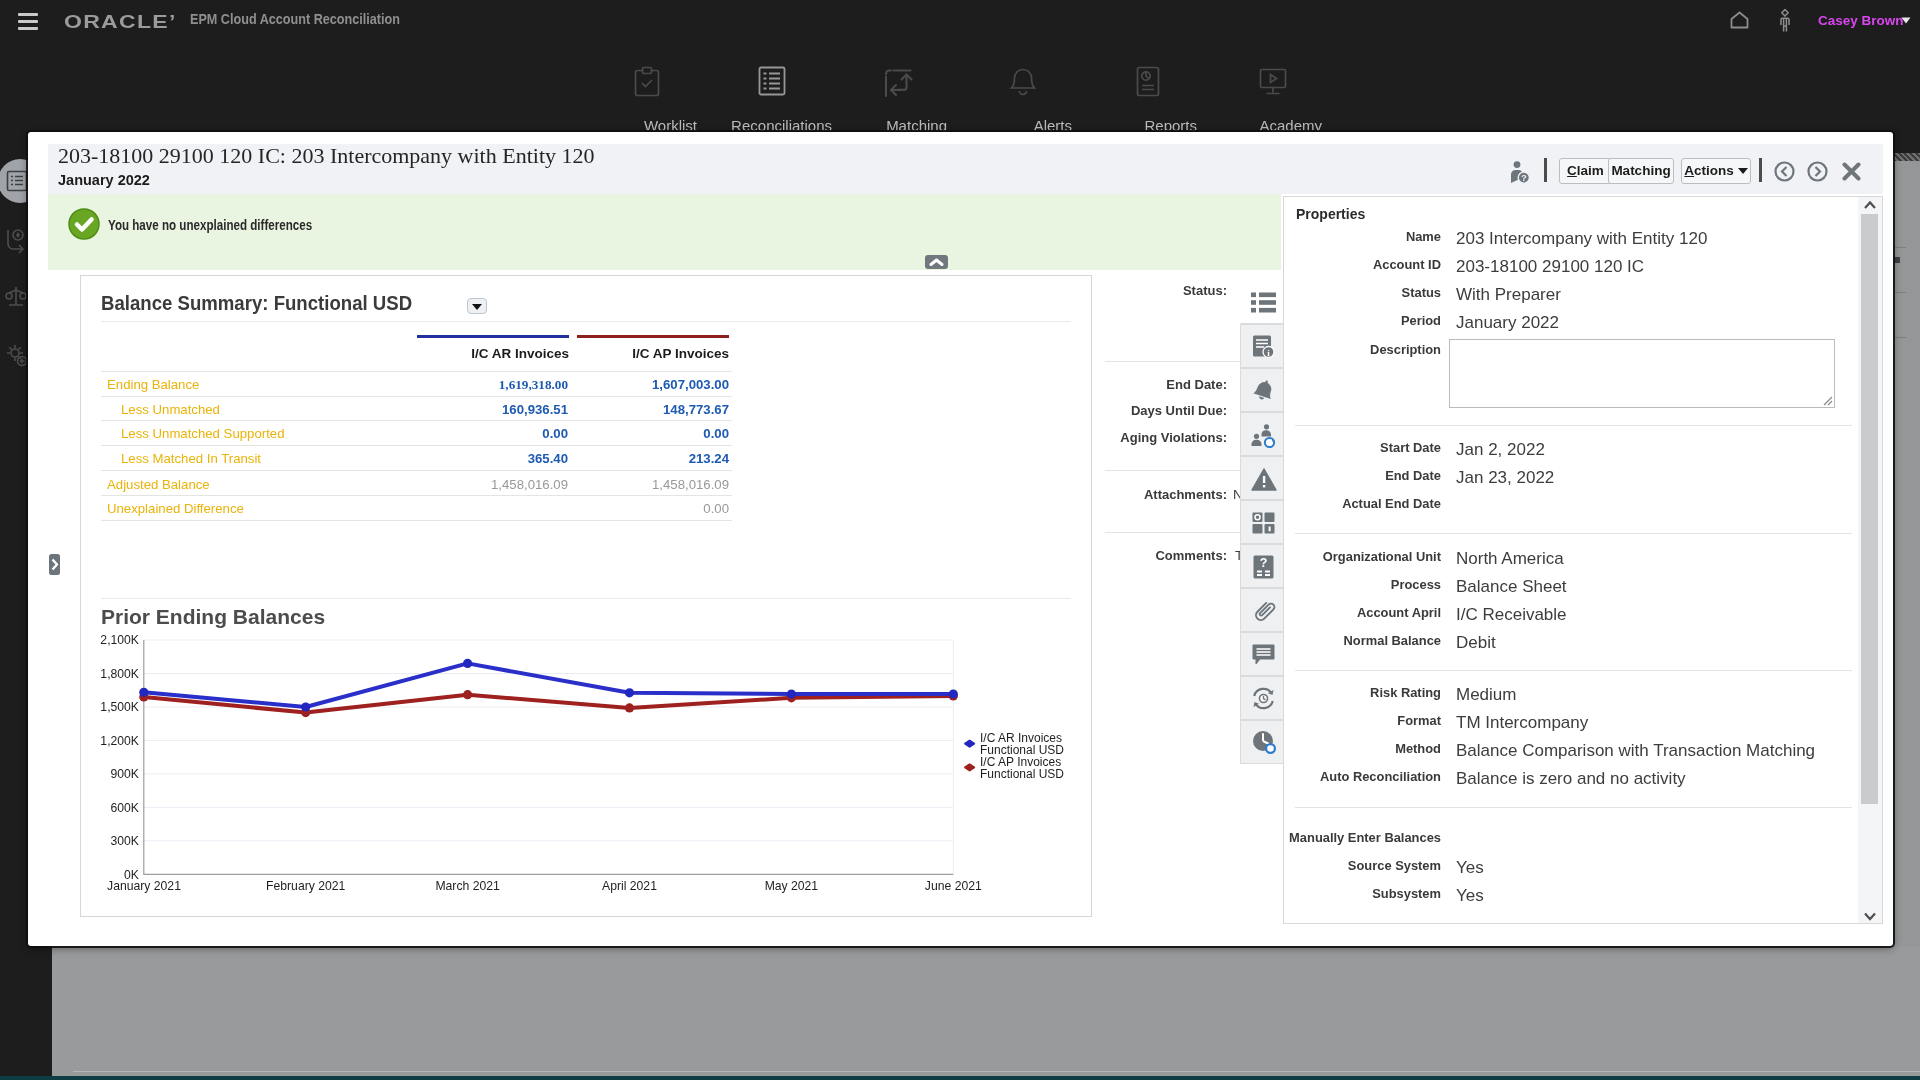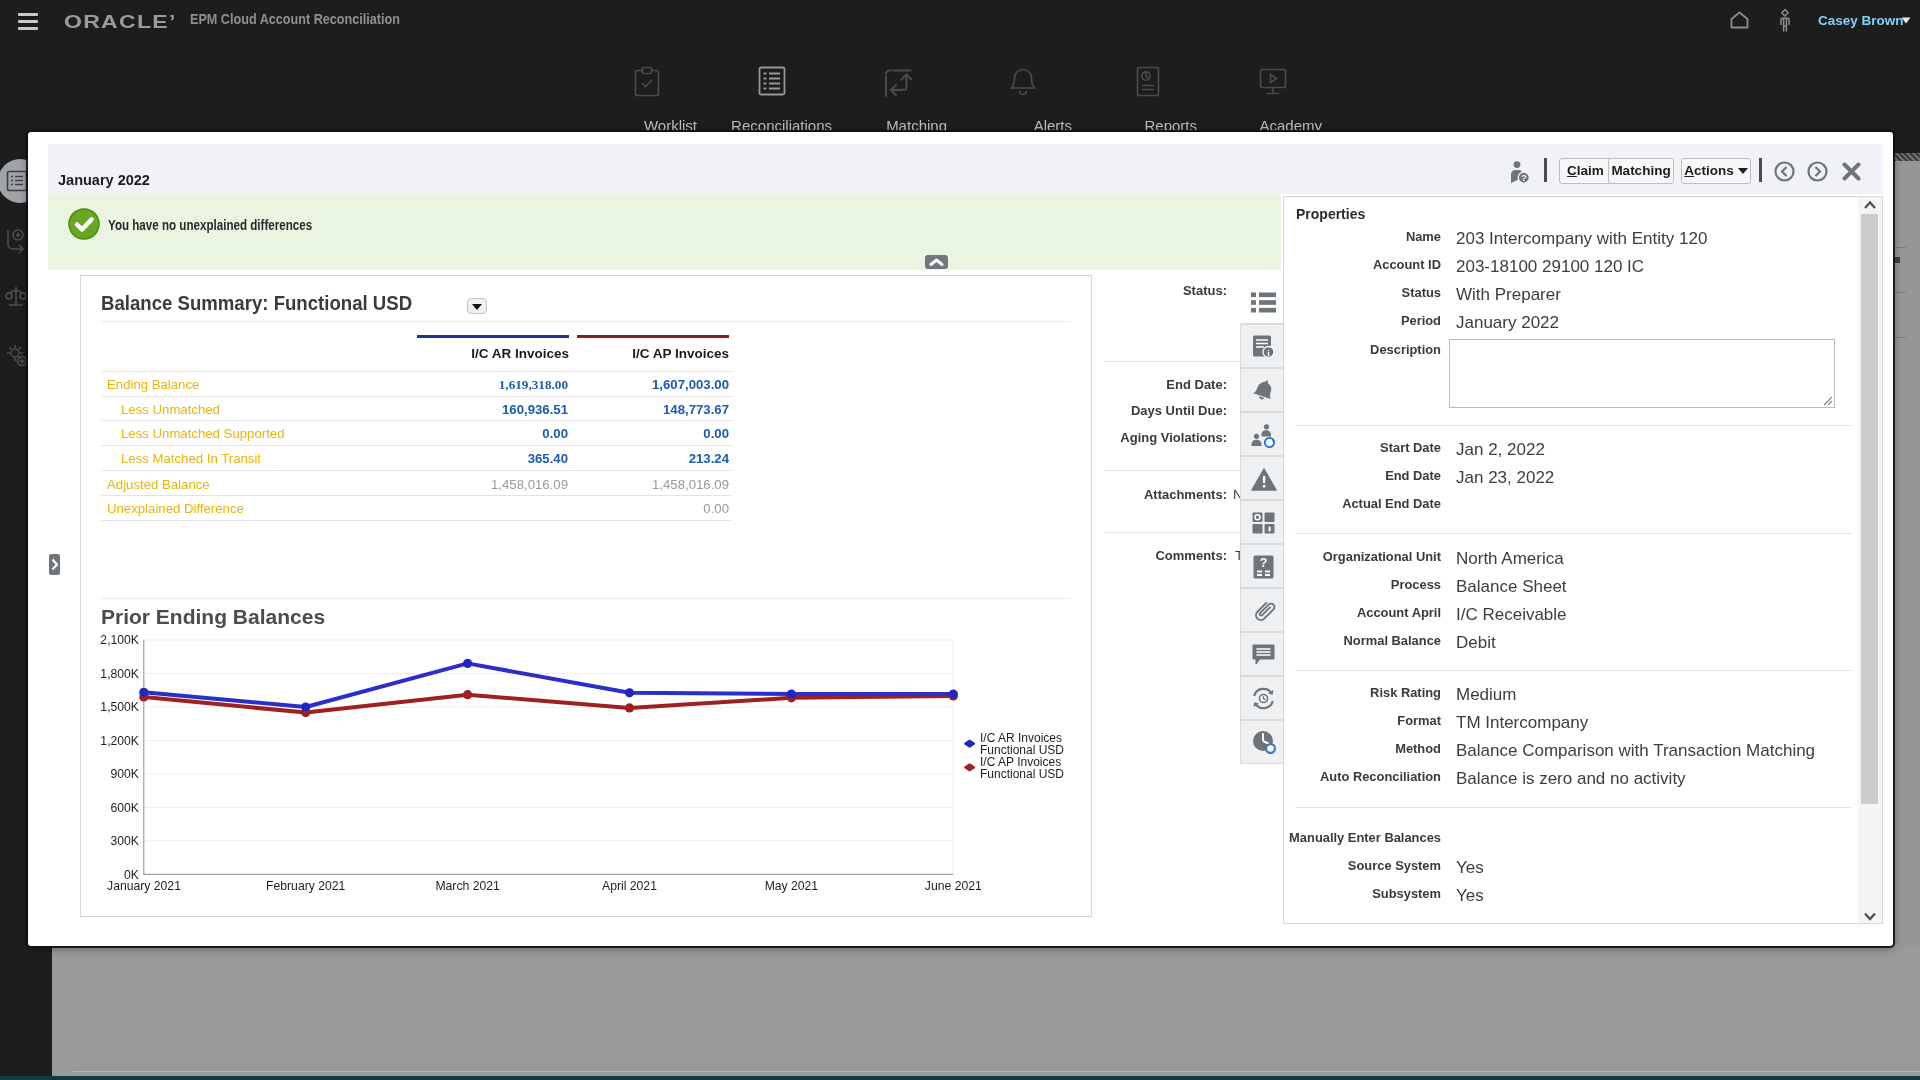--- a/index.html
+++ b/index.html
@@ -53,21 +53,21 @@
   </svg>
 
   <svg class="abs" style="left:1777px;top:8px;" width="16" height="25" viewBox="0 0 16 25">
     <g fill="none" stroke="#8d8d8d" stroke-width="1.5" stroke-linejoin="round">
       <path d="M8 1.5 L11.2 4.8 L8 8.1 L4.8 4.8 Z"></path>
       <path d="M4 11.5 Q4 10.3 5.2 10.3 H10.8 Q12 10.3 12 11.5 V17 M4 11.5 V17"></path>
       <path d="M6.6 10.5 V23.5 M9.4 10.5 V23.5 M6.6 18 H9.4"></path>
     </g>
   </svg>
 
-  <div class="abs" style="left:1818px;top:13px;font-size:13.5px;font-weight:bold;color:#7dd3fc;">Casey Brown</div>
+  <div class="abs" style="left:1818px;top:13px;font-size:13.5px;font-weight:bold;color:#d946ef;">Casey Brown</div>
   <svg class="abs" style="left:1901px;top:17px;" width="10" height="7" viewBox="0 0 10 7">
       <path d="M0.5 0.5 L9.5 0.5 L5 6.5 Z" fill="#e8e8e8"></path>
     </svg>
 
   <svg class="abs" style="left:632px;top:66px;" width="30" height="32" viewBox="0 0 30 32">
     <g fill="none" stroke="#4b4b4b" stroke-width="1.7">
       <rect x="3.5" y="4.5" width="23" height="25" rx="2"></rect>
       <rect x="10.5" y="1.5" width="9" height="6" rx="1.5" fill="#1d1d1d"></rect>
       <path d="M10 17 l3.5 3.5 L20 14"></path>
     </g>
@@ -151,20 +151,21 @@
       <circle cx="11" cy="11" r="4"></circle>
       <path d="M11 3 v3 M11 16 v3 M3 11 h3 M16 11 h3 M5.3 5.3 l2.2 2.2 M14.5 14.5 l2.2 2.2 M16.7 5.3 l-2.2 2.2"></path>
       <circle cx="18" cy="19" r="4.5"></circle>
       <path d="M18 16.5 v5 M15.5 19 h5"></path>
     </g>
   </svg>
 
   <div class="abs" id="modal" style="left:28px;top:132px;width:1865px;height:814px;background:#fff;border-radius:3px;box-shadow:0 0 0 2px rgba(15,15,15,0.9), 0 2px 8px rgba(0,0,0,0.45);"></div>
 
   <div class="abs" style="left:48px;top:144px;width:1835px;height:50px;background:#f1f2f6;"></div>
+  <div class="abs" style="left:58px;top:143px;font-family:'Liberation Serif',serif;font-size:22px;color:#252525;">203-18100 29100 120 IC: 203 Intercompany with Entity 120</div>
   <div class="abs" style="left:58px;top:172px;font-size:14.5px;font-weight:bold;color:#1c1c1c;">January 2022</div>
 
   <svg class="abs" style="left:1509px;top:160px;" width="22" height="24" viewBox="0 0 22 24">
     <circle cx="8" cy="4.6" r="3.4" fill="#6e767d"></circle>
     <path d="M2 23 v-8.5 a4.5 4.5 0 0 1 4.5-4.5 h3 a4.5 4.5 0 0 1 4.5 4.5 l0 3" fill="#6e767d"></path>
     <circle cx="14.8" cy="17.6" r="5.6" fill="#6e767d" stroke="#f1f2f6" stroke-width="1.4"></circle>
     <text x="14.8" y="21.4" font-size="9.5" font-weight="bold" fill="#f1f2f6" text-anchor="middle" font-family="Liberation Sans">?</text>
   </svg>
   <div class="abs" style="left:1544px;top:158px;width:2.6px;height:24px;background:#4c4c4c;"></div>
   <div class="abs btnx" style="left:1559px;top:158px;width:53px;"><span style="text-decoration:underline">C</span>laim</div>

